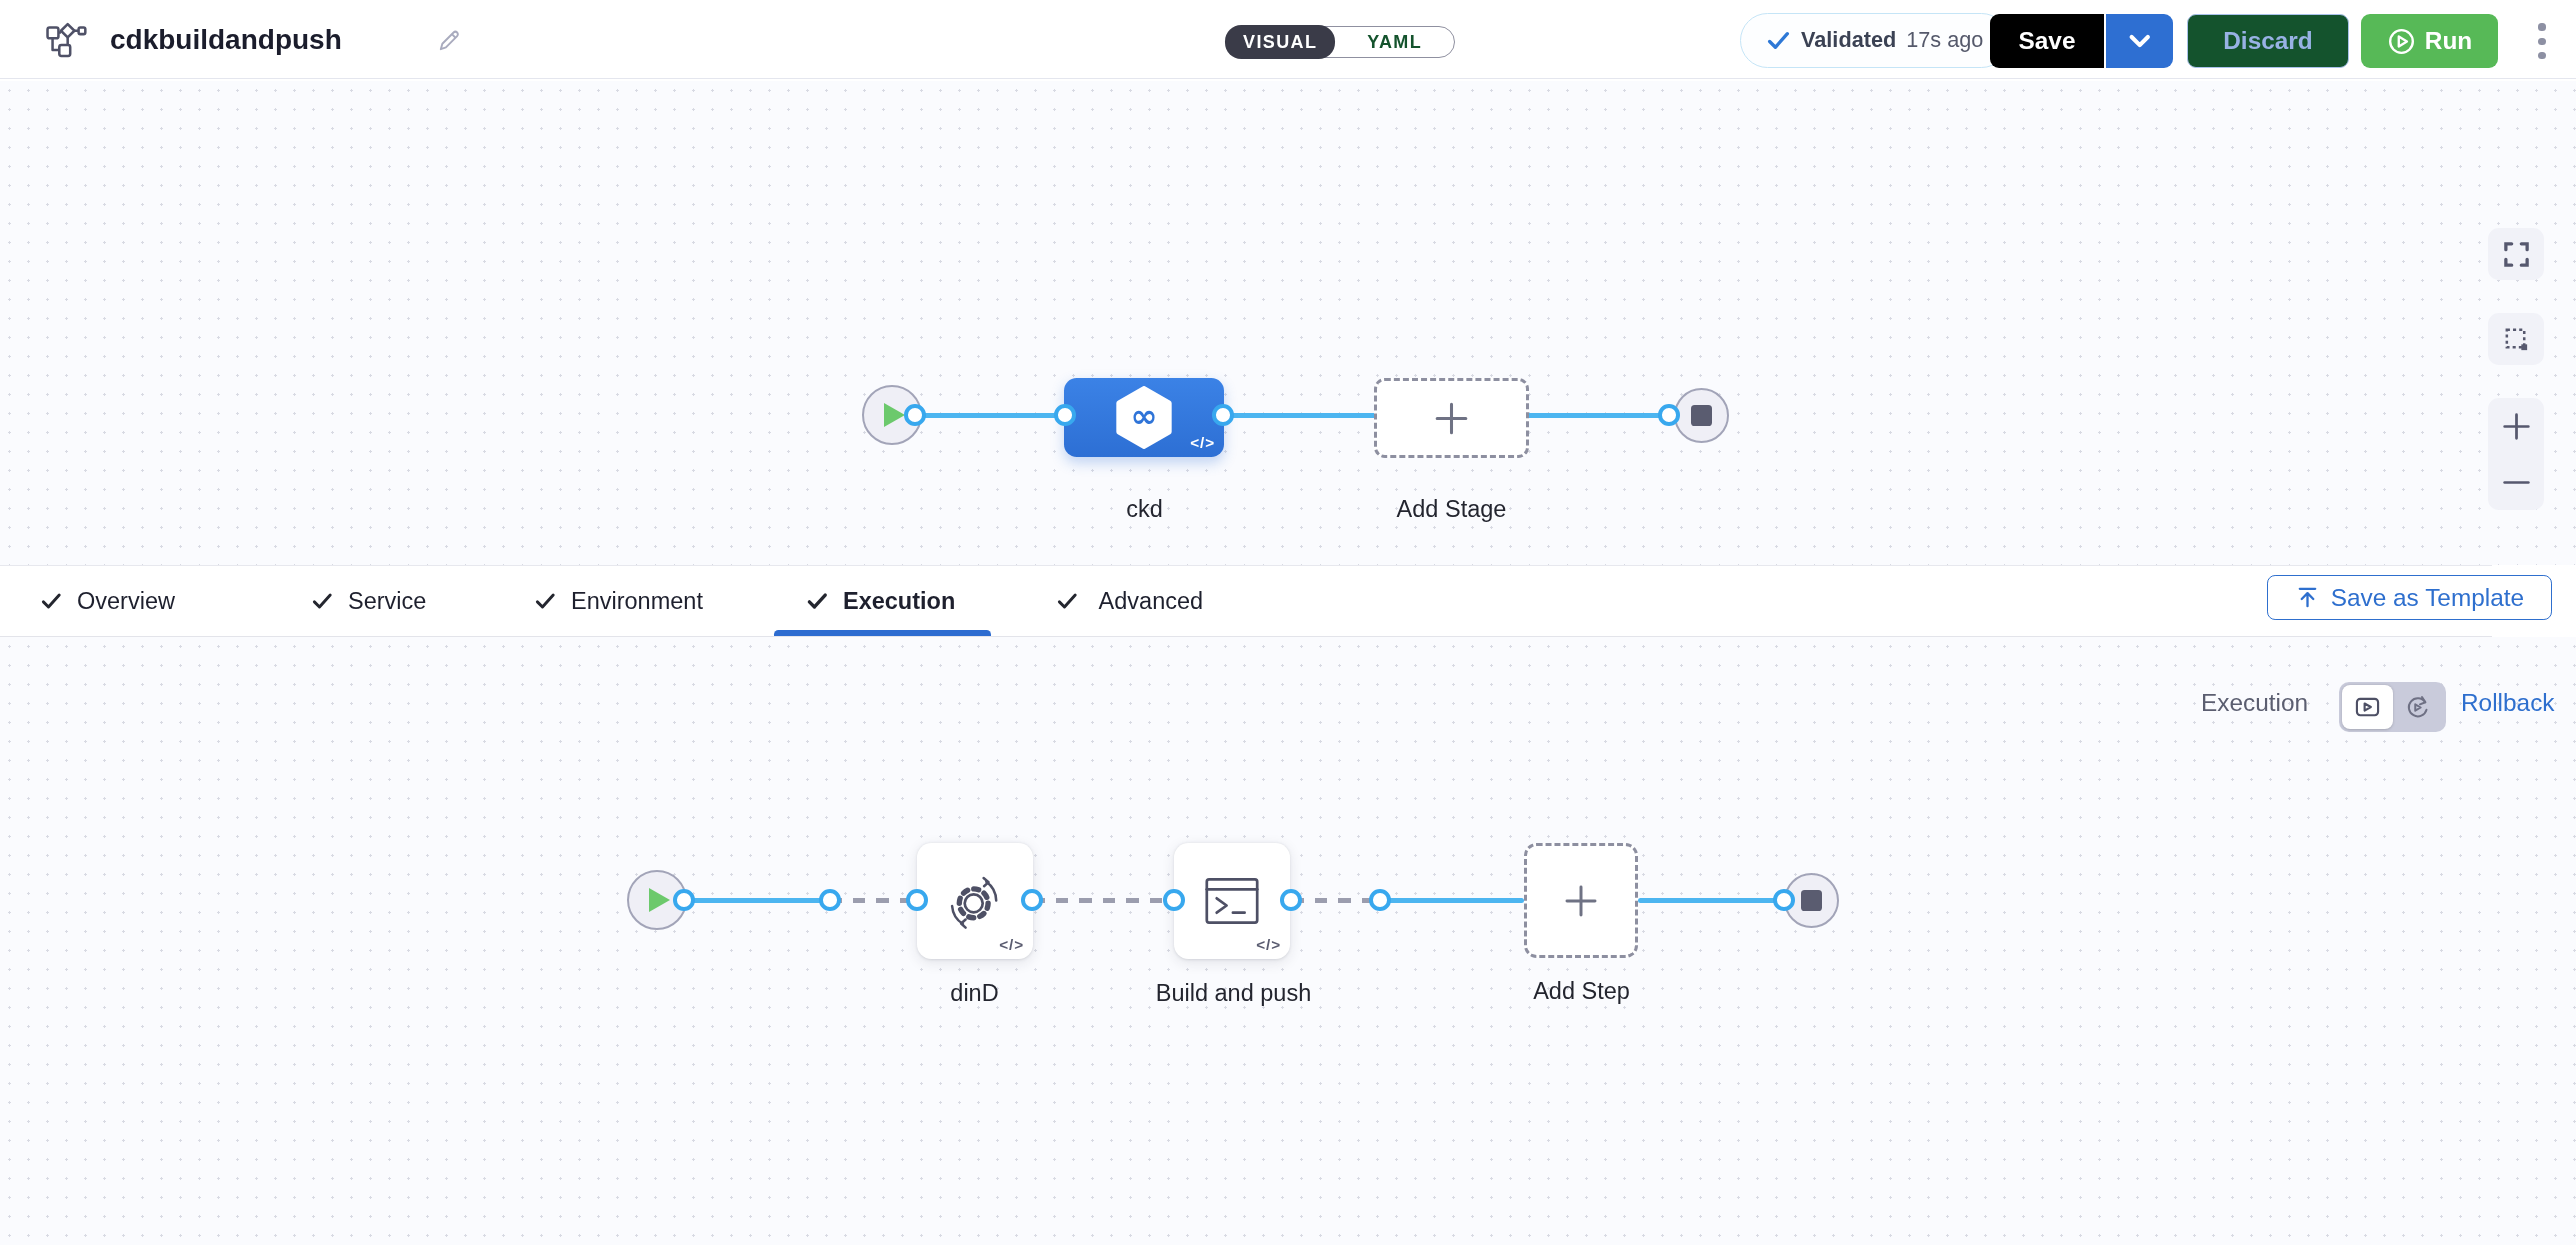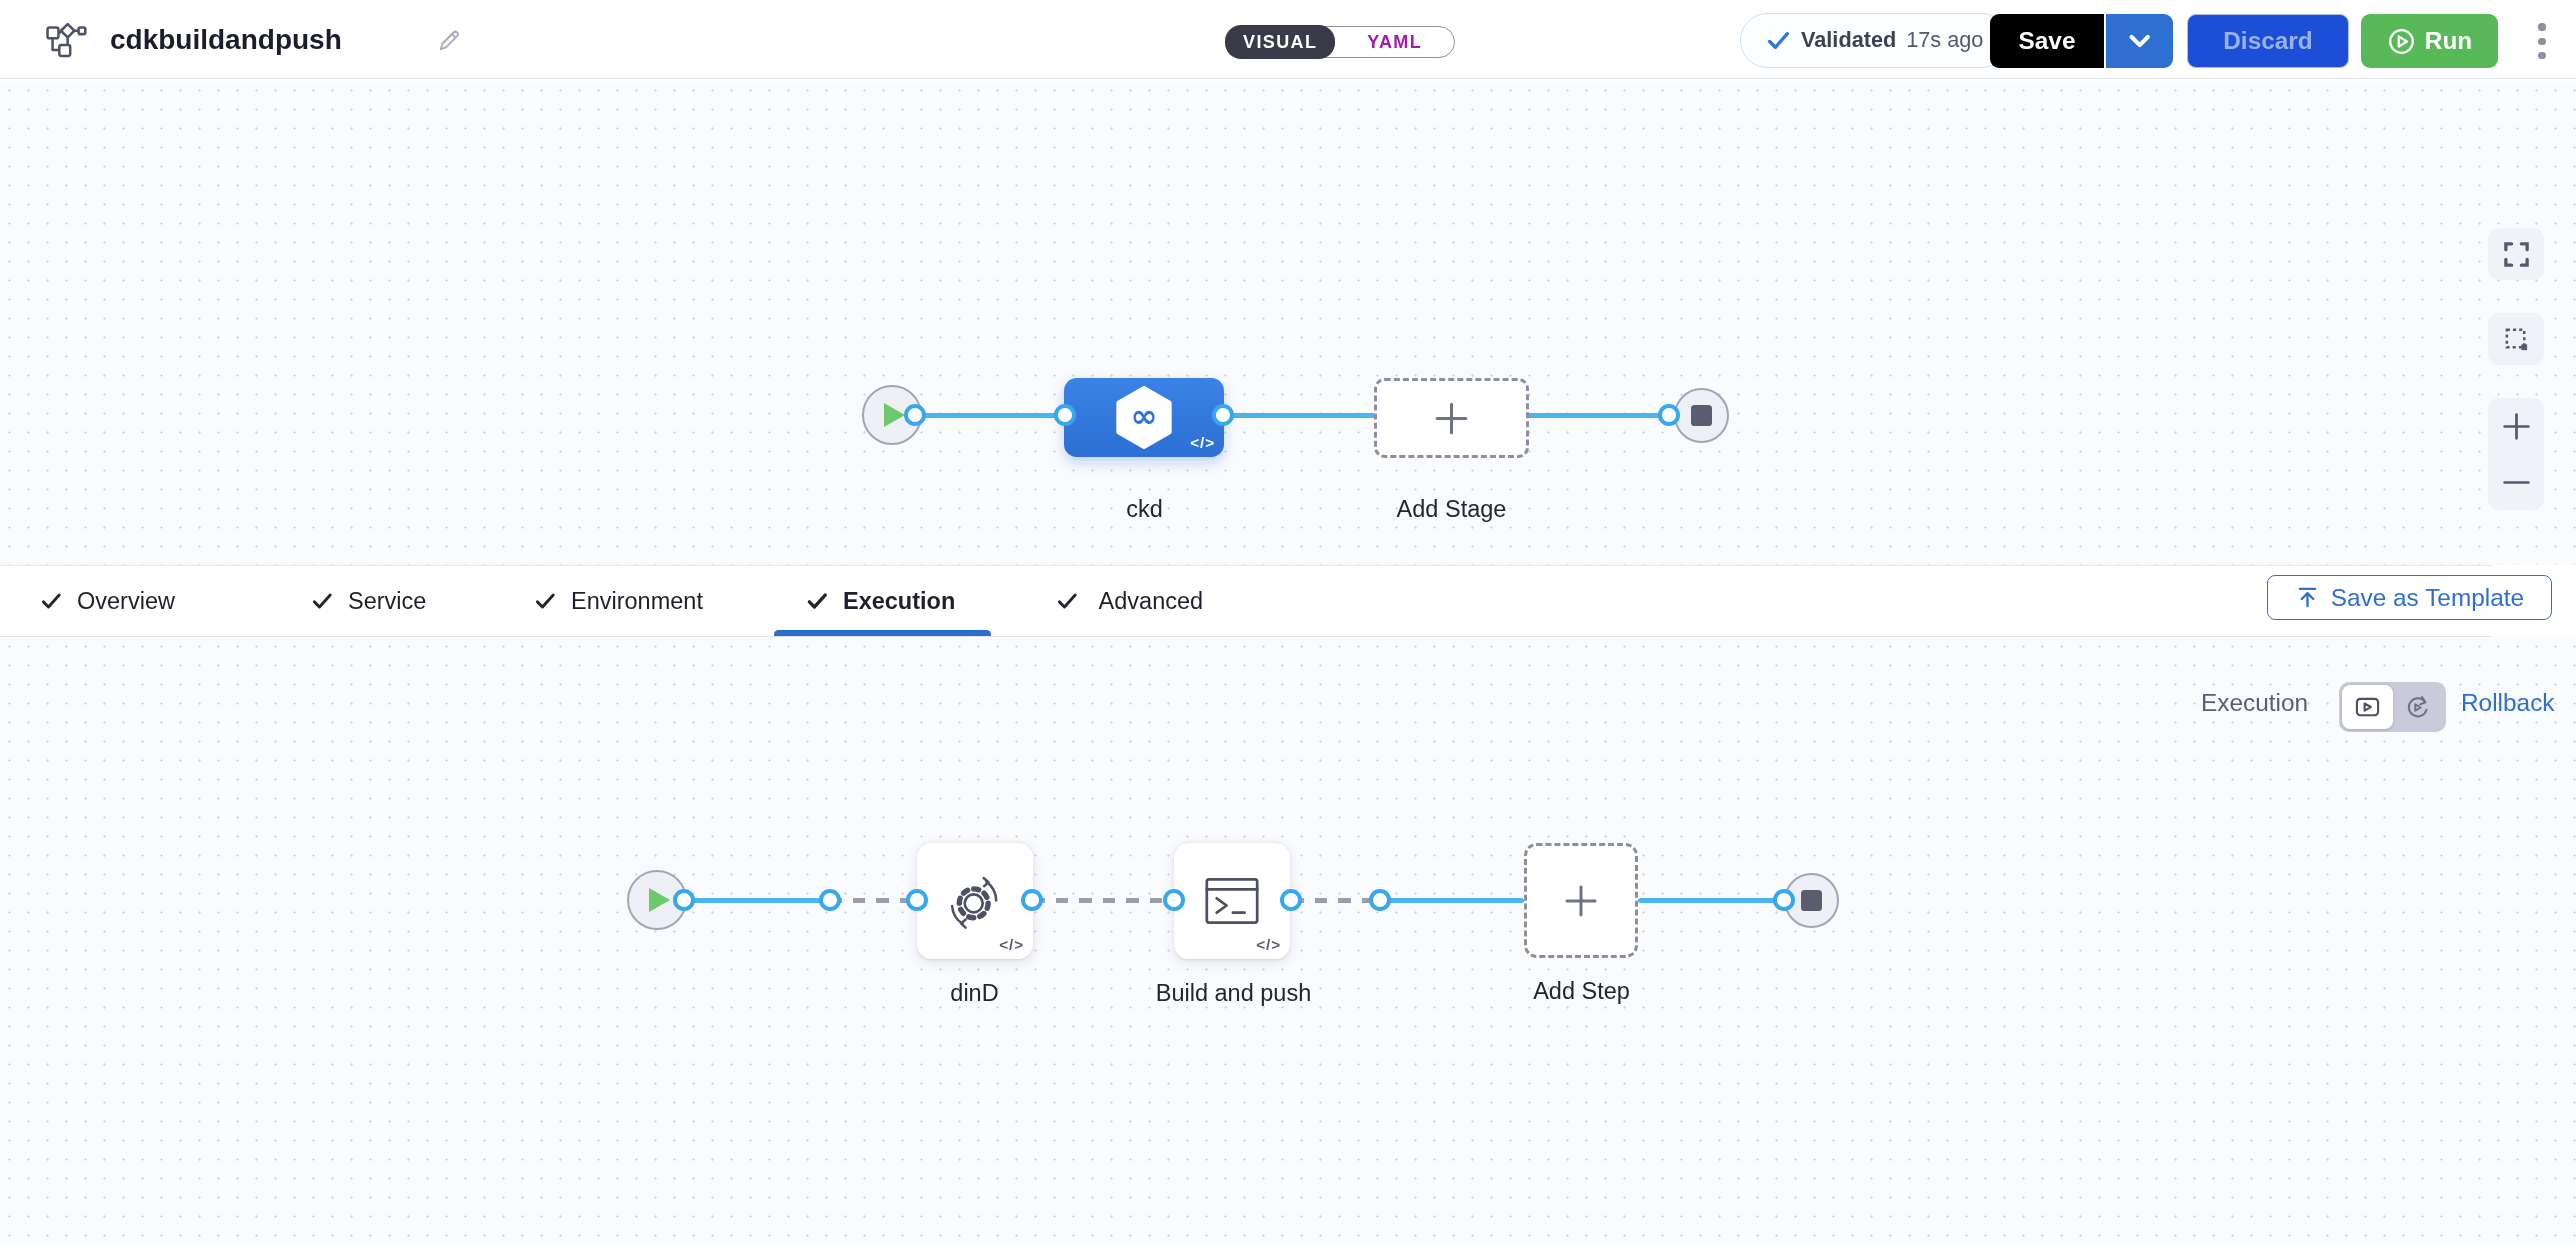--- a/index.html
+++ b/index.html
@@ -9,37 +9,37 @@
   
   .header { position:absolute; left:0; top:0; width:2576px; height:79px; background:#ffffff;
             border-bottom:1.8px solid #e4e6ee; z-index:30; }
   .pipeline-icon { position:absolute; left:45px; top:21px; }
   .title { position:absolute; left:110px; top:23.5px; font-size:28px; font-weight:700; color:#1b1d2c; }
   .pencil { position:absolute; left:435px; top:25px; cursor:pointer; }
 
   .mode-toggle { position:absolute; left:1182px; top:26px; width:229px; height:32px;
                  border:1.8px solid #8f90a0; border-radius:16.2px; background:#ffffff; display:flex;margin-left:44px; }
   .mode-seg { flex:1; display:flex; align-items:center; justify-content:center;
-              font-size:18px; font-weight:700; letter-spacing:1.4px; color:#a21caf; cursor:pointer; }
+              font-size:18px; font-weight:700; letter-spacing:1.4px; color:#14532d; cursor:pointer; }
   .mode-seg.sel { background:#3a3b48; color:#ffffff; border-radius:16.2px; margin:-1.8px 0 -1.8px -1.8px; flex:0 0 110px; }
 
   .validated { position:absolute; left:1740px; top:12.6px; height:55px; padding:0 25px;
                border:1.8px solid #c5e5f7; border-radius:28px; background:#fdfeff;
                display:flex; align-items:center; gap:10px; cursor:pointer; }
   .validated .v-label { font-size:21.7px; font-weight:700; color:#3b4254; }
   .validated .v-time  { font-size:21.7px; color:#55596b; }
 
   .save-split { position:absolute; left:1990px; top:14.4px; height:54px; display:flex; border-radius:9px; overflow:hidden; }
   .save-main { width:114px; background:#000000; color:#ffffff; font-size:24.4px; font-weight:700;
                display:flex; align-items:center; justify-content:center; cursor:pointer; }
   .save-div  { width:1.8px; background:#ffffff; }
   .save-chev { width:67px; background:#2e6fd2; display:flex; align-items:center; justify-content:center; cursor:pointer; }
 
   .discard-btn { position:absolute; left:2187px; top:14.4px; width:162px; height:54px; border:1.8px solid #a9c1ea;
-                 border-radius:9px; background:#1d4ed8; color:#98b2e4; font-size:24.4px; font-weight:700;
+                 border-radius:9px; background:#14532d; color:#98b2e4; font-size:24.4px; font-weight:700;
                  display:flex; align-items:center; justify-content:center; cursor:pointer; }
   .run-btn { position:absolute; left:2361px; top:14.4px; width:137px; height:54px; border-radius:9px;
              background:#57b957; color:#ffffff; font-size:24.4px; font-weight:700;
              display:flex; align-items:center; justify-content:center; gap:9px; cursor:pointer; }
   .kebab { position:absolute; left:2524px; top:14.4px; width:36px; height:54px; display:flex; flex-direction:column;
            align-items:center; justify-content:center; gap:7.2px; cursor:pointer; }
   .kebab i { width:7.2px; height:7.2px; border-radius:50%; background:#8d90a3; }
 
   
   .canvas { position:absolute; left:0; width:2576px; background-color:#fafbfe;

